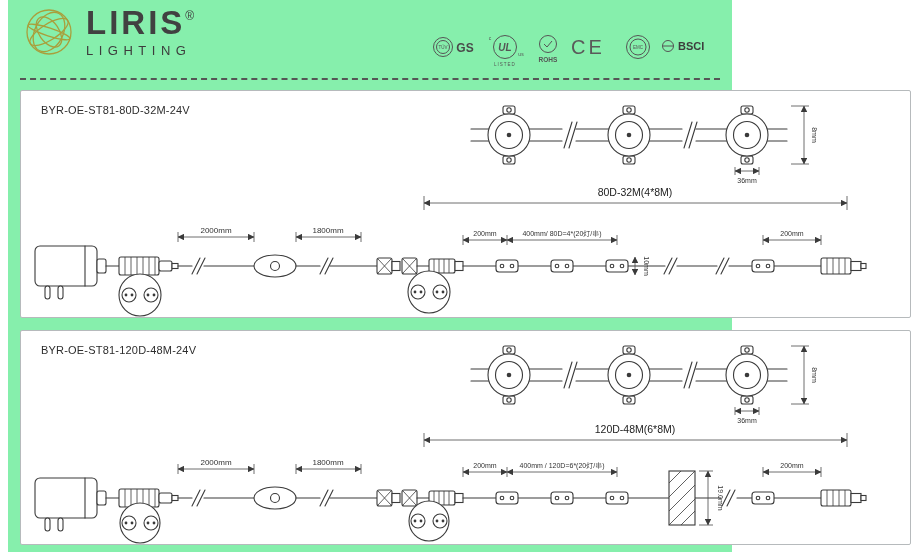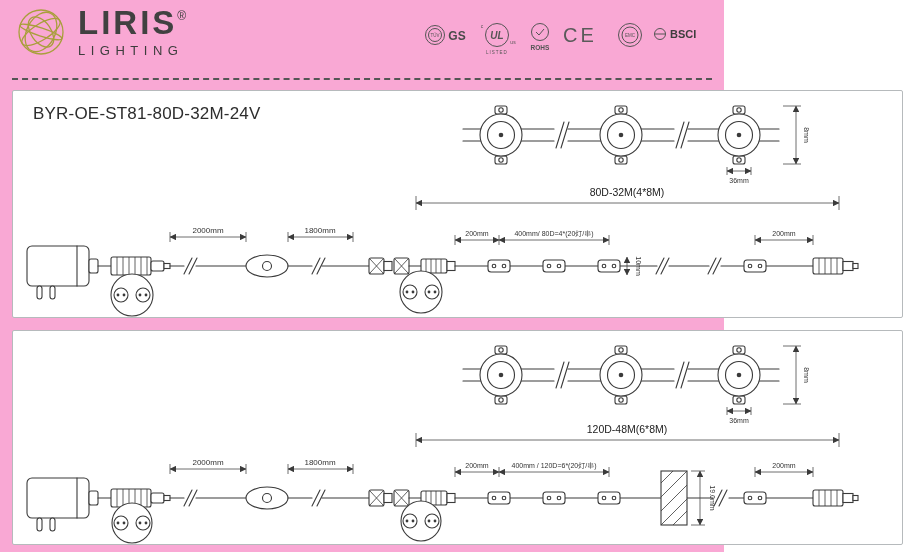--- a/index.html
+++ b/index.html
@@ -2,41 +2,41 @@
 <html><head>
 <meta charset="utf-8">
 <style>
   * { margin:0; padding:0; box-sizing:border-box; }
   html,body { background:#fff; }
   body {
     width:915px; height:552px; overflow:hidden;
     font-family:"Liberation Sans", sans-serif;
     position:relative;
   }
-  .page { position:relative; width:724px; height:552px; background:#f9a8d4; }
+  .page { position:relative; width:724px; height:552px; background:#86efac;margin-left:8px; }
 
   
   header { position:absolute; left:0; top:0; width:100%; height:76px; }
   .logo { position:absolute; left:16px; top:6px; display:flex; align-items:center; gap:12px; }
   .spiral { width:50px; height:50px; }
   .logo-text { display:flex; flex-direction:column; }
   .brand { font-size:33px; font-weight:bold; color:#414141; letter-spacing:3px; line-height:1.05; }
   .brand sup { font-size:12px; font-weight:normal; letter-spacing:0; vertical-align:14px; }
   .tagline { font-size:13px; letter-spacing:5.5px; color:#3c3c3c; margin-top:2px; }
-  .certs { position:absolute; right:10px; top:16px; }
+  .certs { position:absolute; right:10px; top:28px; }
 
   .rule { position:absolute; left:12px; right:12px; top:78px; border-top:2px dashed #555; }
 
   
   .panel { position:absolute; left:12px; width:891px; border:1px solid #b6babc; background:#fff; border-radius:2px; }
   #s1 { top:90px;  height:228px; }
   #s2 { top:330px; height:215px; }
   .panel h2 {
     position:absolute; left:20px; top:13px; z-index:2;
-    font-size:17px; font-weight:500; color:#2d2d2d; letter-spacing:0.2px;
+    font-size:11px; font-weight:500; color:#2d2d2d; letter-spacing:0.2px;
   }
   svg.diagram { position:absolute; left:0; top:0; width:100%; height:100%; }
 
   
   .ln  { stroke:#3a3a3a; stroke-width:1.1; fill:none; stroke-linecap:round; }
   .fw  { fill:#fff; stroke:#3a3a3a; stroke-width:1.1; }
   .hat { stroke:#3a3a3a; stroke-width:0.8; }
   .dim { stroke:#4a4a4a; stroke-width:0.8; fill:none; }
   .dimtxt  { font-family:"Liberation Sans",sans-serif; font-size:8px; fill:#333; text-anchor:middle; }
   .tiny    { font-size:7px; }
@@ -335,20 +335,21 @@
         <circle cx="394" cy="201" r="1.4" fill="#3a3a3a"></circle>
         <circle cx="400" cy="201" r="1.4" fill="#3a3a3a"></circle>
         <circle class="ln" cx="419" cy="201" r="7"></circle>
         <circle cx="416" cy="201" r="1.4" fill="#3a3a3a"></circle>
         <circle cx="422" cy="201" r="1.4" fill="#3a3a3a"></circle>
       </g>
     </svg>
   </section>
 
   <section class="panel" id="s2">
+    <h2>BYR-OE-ST81-120D-48M-24V</h2>
     <svg class="diagram" viewBox="0 0 889 213" preserveAspectRatio="xMidYMin meet">
 
       <g>
         <line class="ln" x1="450" y1="38" x2="541" y2="38"></line>
         <line class="ln" x1="555" y1="38" x2="661" y2="38"></line>
         <line class="ln" x1="675" y1="38" x2="766" y2="38"></line>
         <line class="ln" x1="450" y1="50" x2="541" y2="50"></line>
         <line class="ln" x1="555" y1="50" x2="661" y2="50"></line>
         <line class="ln" x1="675" y1="50" x2="766" y2="50"></line>
         <line class="ln" x1="543" y1="57" x2="551" y2="31"></line>

